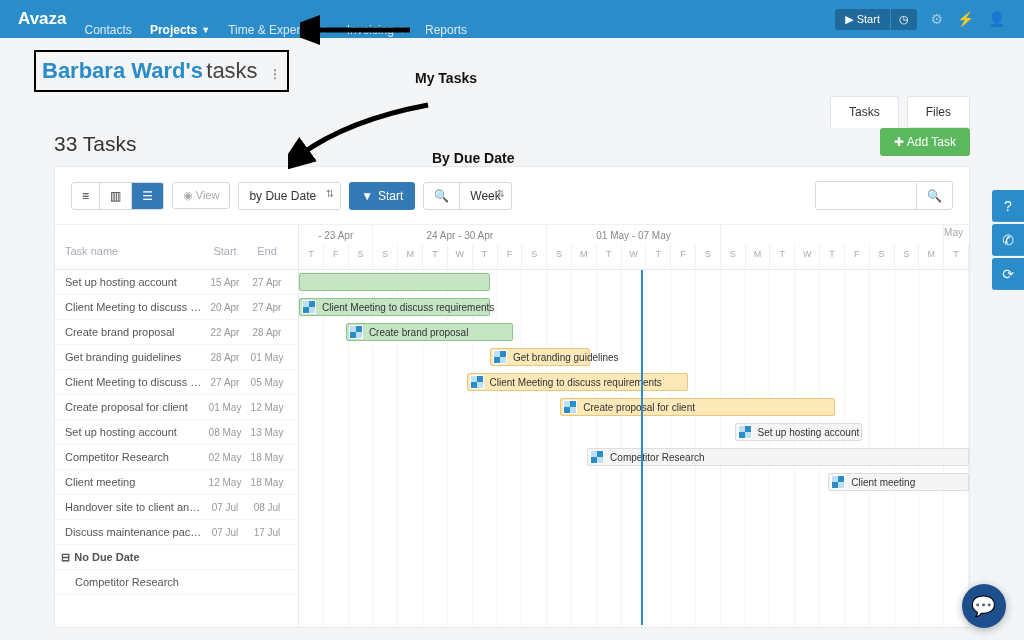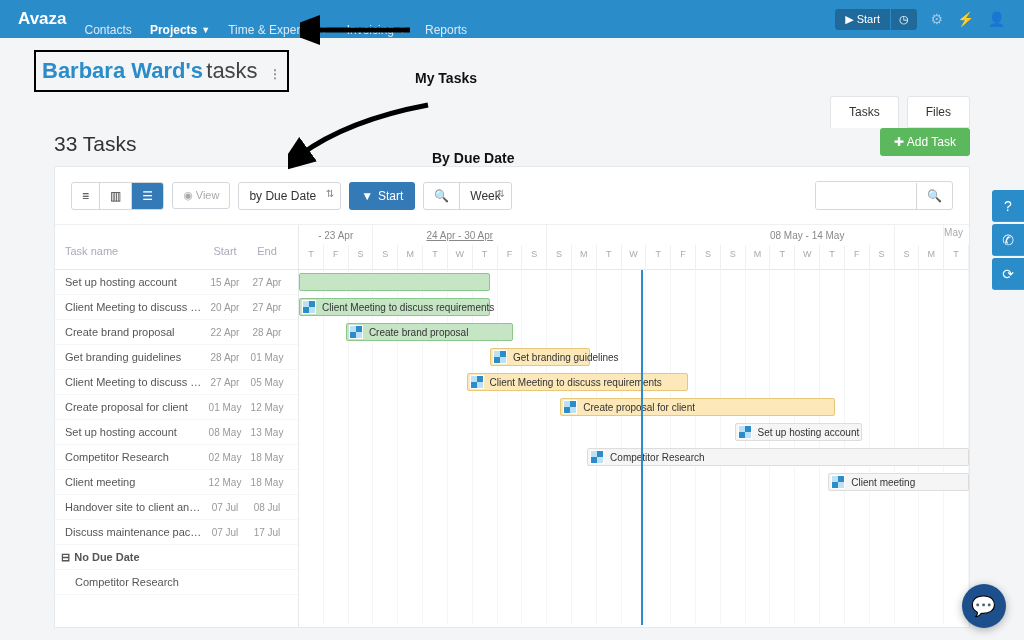--- a/index.html
+++ b/index.html
@@ -244,22 +244,22 @@
               <div class="c1" style="padding-left:10px;">Competitor Research</div>
               <div class="c2"></div>
               <div class="c3"></div>
             </div>
           </div>
       </div>
       <div class="right-col">
         <div style="position:absolute; right:6px; top:2px; font-size:10px; color:#aaa;">May</div>
         <div class="tl-head" id="tl-head">
             <div class="month-lbl" style="left: 0%; width: 11.1111%;">- 23 Apr</div>
-            <div class="month-lbl" style="left: 11.1111%; width: 25.9259%; text-decoration: underline;">24 Apr - 30 Apr</div>
-            <div class="month-lbl" style="left: 62.963%; width: 25.9259%;">08 May - 14 May</div>
+            <div class="month-lbl" style="left: 11.1111%; width: 25.9259%;">24 Apr - 30 Apr</div>
+            <div class="month-lbl" style="left: 37.037%; width: 25.9259%;">01 May - 07 May</div>
             <div class="month-lbl" style="left: 88.8889%; width: 7.40741%;"></div>
             <div class="day-row">
               <div class="day-cell">T</div>
               <div class="day-cell">F</div>
               <div class="day-cell">S</div>
               <div class="day-cell">S</div>
               <div class="day-cell">M</div>
               <div class="day-cell">T</div>
               <div class="day-cell">W</div>
               <div class="day-cell">T</div>

